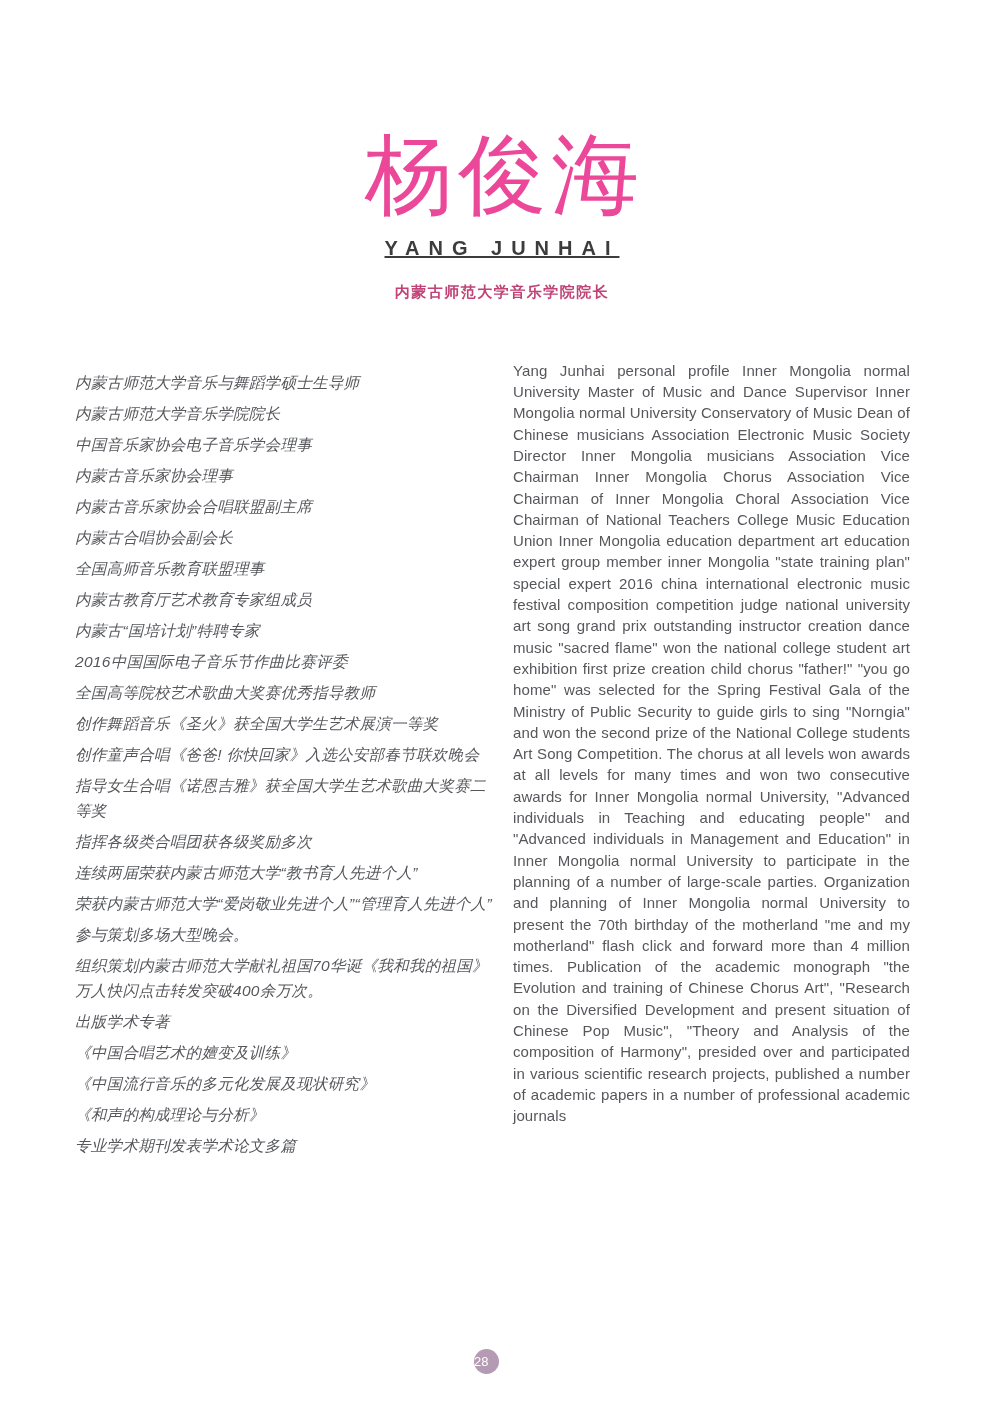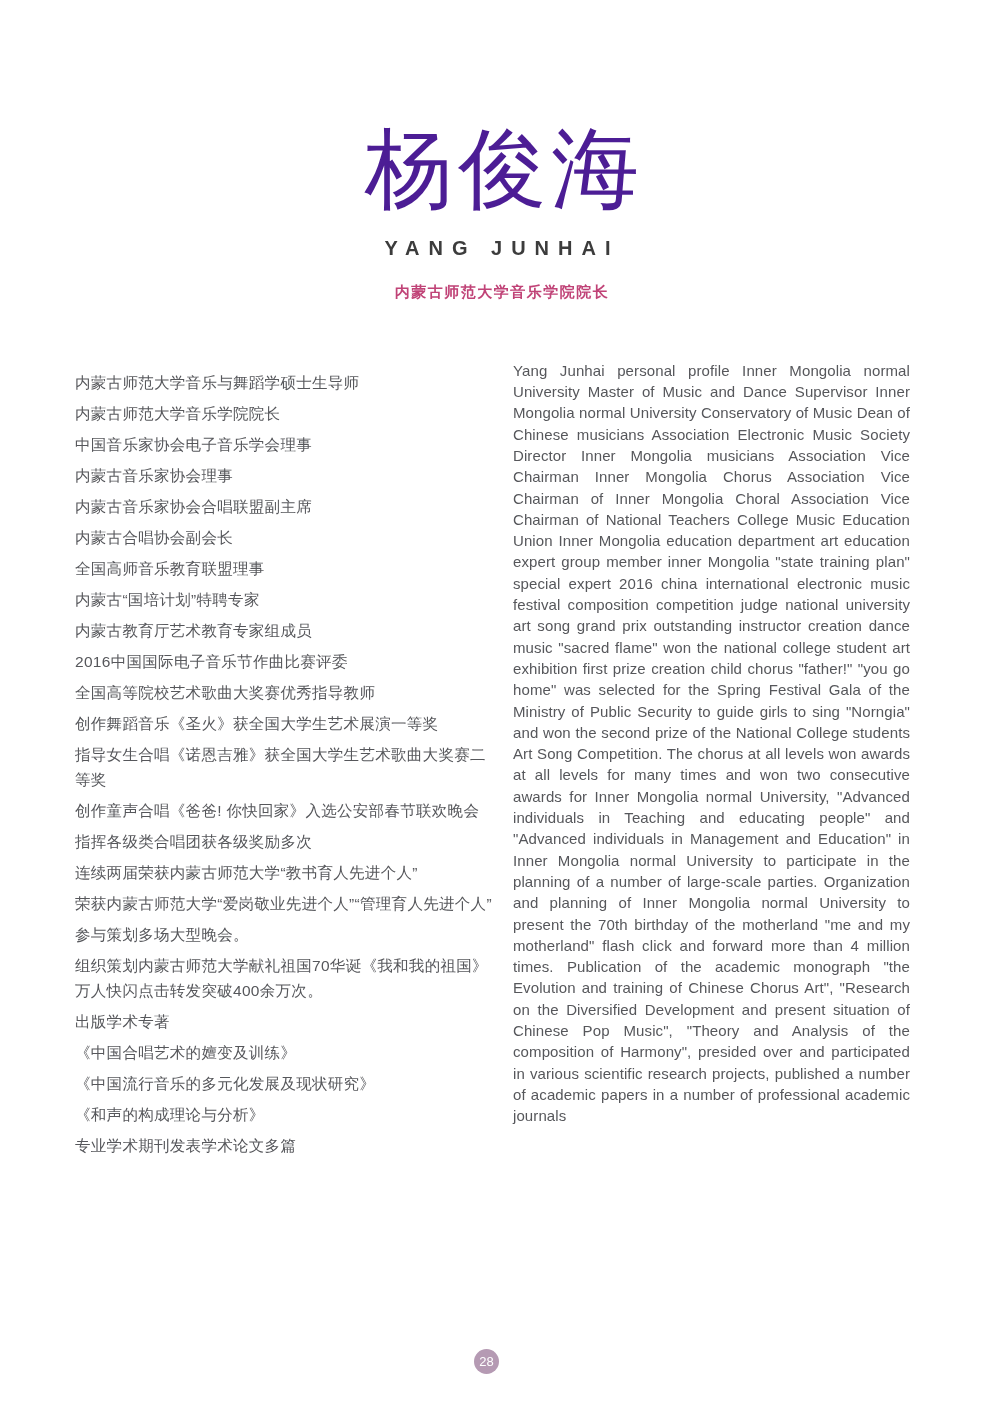--- a/index.html
+++ b/index.html
@@ -12,35 +12,36 @@
     height: 1418px;
     margin: 0 auto;
     background: #ffffff;
     overflow: hidden;
   }
 
   
   .header { text-align: center; padding-top: 128px; }
 
   .name-cn {
-    font-family: Liberation Mono, monospace;
+    font-family: Liberation Serif, serif;
     font-weight: 400;
     font-size: 88px;
     line-height: 1.1;
     letter-spacing: 0.06em;
-    color: #4c1d95;
+    color: #ec4899;
     margin-left: 0.06em; 
   }
 
   .name-en {
     margin-top: 12px;
     font-size: 20px;
     font-weight: 700;
     letter-spacing: 9px;
     color: #3c3c3c;
+    text-decoration: underline;
   }
 
   .subtitles { margin-top: 20px; }
   .subtitle {
     font-size: 15px;
     font-weight: 700;
     letter-spacing: 1.5px;
     line-height: 24px;
     color: #c04377;
   }
@@ -50,20 +51,21 @@
     display: flex;
     padding: 0 94px 0 75px;
     margin-top: 56px;
   }
 
   .left-col {
     width: 438px;
     flex: 0 0 438px;
     padding-right: 16px;
     padding-top: 10px;
+    font-style: italic;
   }
   .cred {
     font-size: 15.5px;
     line-height: 25px;
     color: #56575b;
     margin-bottom: 6px;
     letter-spacing: 0.3px;
   }
 
   .right-col { flex: 1 1 auto; }
@@ -80,21 +82,21 @@
     position: absolute;
     left: 474px;
     top: 1349px;
     width: 25px;
     height: 25px;
     border-radius: 50%;
     background: #b59ab3;
     color: #ffffff;
     font-size: 13px;
     line-height: 25px;
-    text-align: center;
+    text-align: left;
   }
 </style>
 </head>
 <body>
 
 <div class="page">
 
   <header class="header">
     <h1 class="name-cn">杨俊海</h1>
     <div class="name-en">YANG JUNHAI</div>
@@ -106,27 +108,27 @@
   <main class="columns">
 
     <section class="left-col">
       <p class="cred">内蒙古师范大学音乐与舞蹈学硕士生导师</p>
       <p class="cred">内蒙古师范大学音乐学院院长</p>
       <p class="cred">中国音乐家协会电子音乐学会理事</p>
       <p class="cred">内蒙古音乐家协会理事</p>
       <p class="cred">内蒙古音乐家协会合唱联盟副主席</p>
       <p class="cred">内蒙古合唱协会副会长</p>
       <p class="cred">全国高师音乐教育联盟理事</p>
+      <p class="cred">内蒙古教育厅艺术教育专家组成员</p>
       <p class="cred">内蒙古“国培计划”特聘专家</p>
-      <p class="cred">内蒙古教育厅艺术教育专家组成员</p>
       <p class="cred">2016中国国际电子音乐节作曲比赛评委</p>
       <p class="cred">全国高等院校艺术歌曲大奖赛优秀指导教师</p>
       <p class="cred">创作舞蹈音乐《圣火》获全国大学生艺术展演一等奖</p>
+      <p class="cred">创作童声合唱《爸爸! 你快回家》入选公安部春节联欢晚会</p>
       <p class="cred">指导女生合唱《诺恩吉雅》获全国大学生艺术歌曲大奖赛二等奖</p>
-      <p class="cred">创作童声合唱《爸爸! 你快回家》入选公安部春节联欢晚会</p>
       <p class="cred">指挥各级类合唱团获各级奖励多次</p>
       <p class="cred">连续两届荣获内蒙古师范大学“教书育人先进个人”</p>
       <p class="cred">荣获内蒙古师范大学“爱岗敬业先进个人”“管理育人先进个人”</p>
       <p class="cred">参与策划多场大型晚会。</p>
       <p class="cred">组织策划内蒙古师范大学献礼祖国70华诞《我和我的祖国》万人快闪点击转发突破400余万次。</p>
       <p class="cred">出版学术专著</p>
       <p class="cred">《中国合唱艺术的嬗变及训练》</p>
       <p class="cred">《中国流行音乐的多元化发展及现状研究》</p>
       <p class="cred">《和声的构成理论与分析》</p>
       <p class="cred">专业学术期刊发表学术论文多篇</p>

